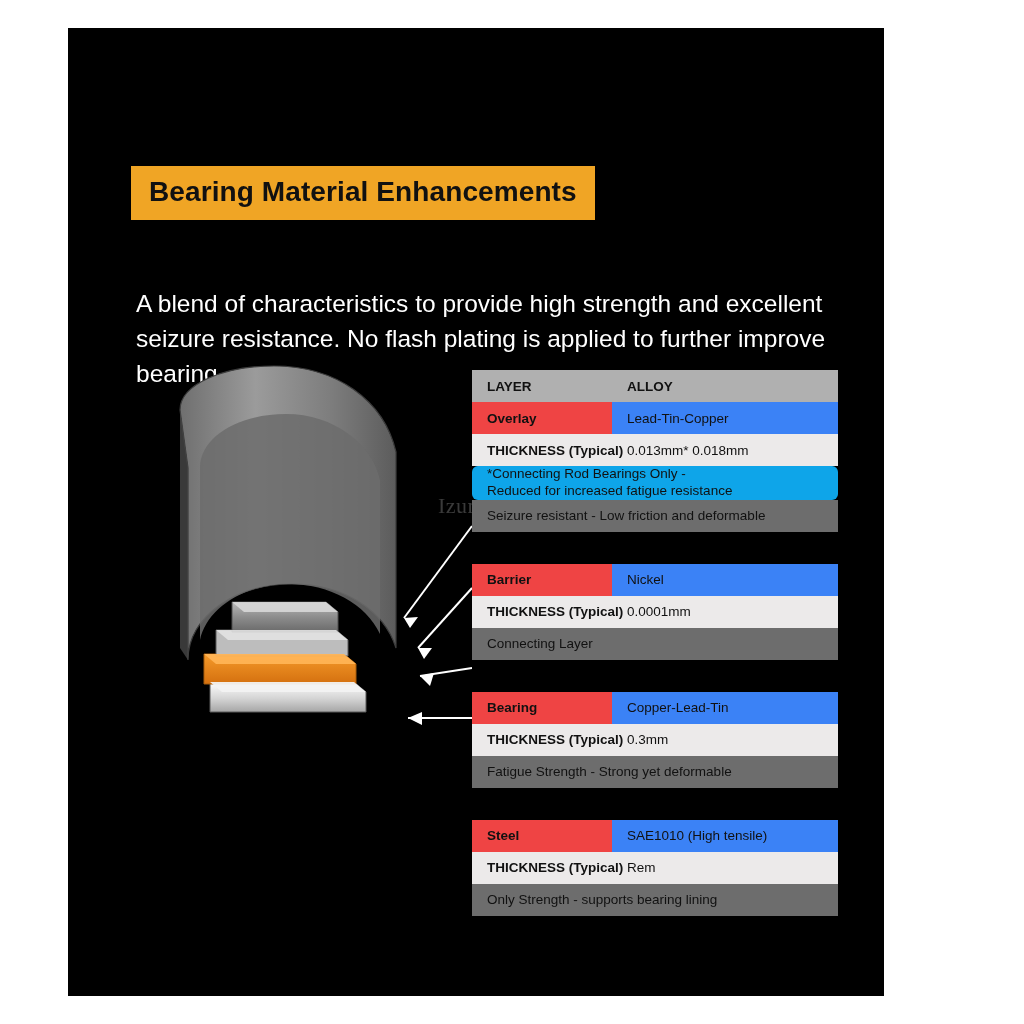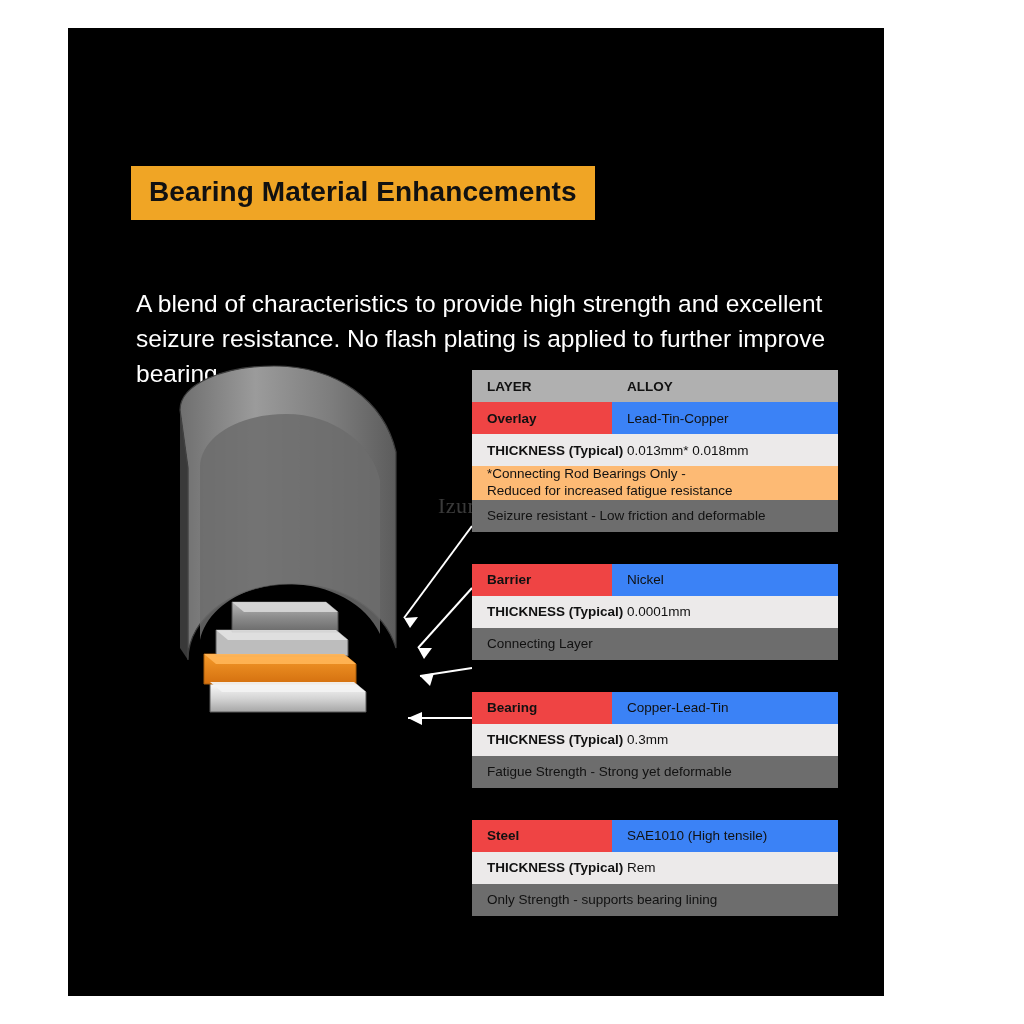--- a/index.html
+++ b/index.html
@@ -99,26 +99,27 @@
     white-space: nowrap;
     overflow: hidden;
   }
   .c-name { width: 110px; }
   .row-head td { background: #b0b0b0; font-weight: bold; color: #111; }
   .row-layer td.c-name { background: #ef4444; font-weight: bold; }
   .row-layer td.c-val  { background: #3b82f6; }
   .row-thick td { background: #eceaea; }
   .row-thick b { font-weight: bold; }
   .row-note td {
-    background: #fdba74;
+    background: #0ea5e9;
     white-space: normal;
     font-size: 12.5px;
     line-height: 1.25;
     padding-top: 3px;
     padding-bottom: 3px;
+    border-radius: 6px;
   }
   .row-prop td {
     background: #6d6d6d;
     color: #f0a525;
     font-size: 13.5px;
   }
   .row-gap td { background: #000000; height: 6px; padding: 0; }
 
   
   #leaders {

